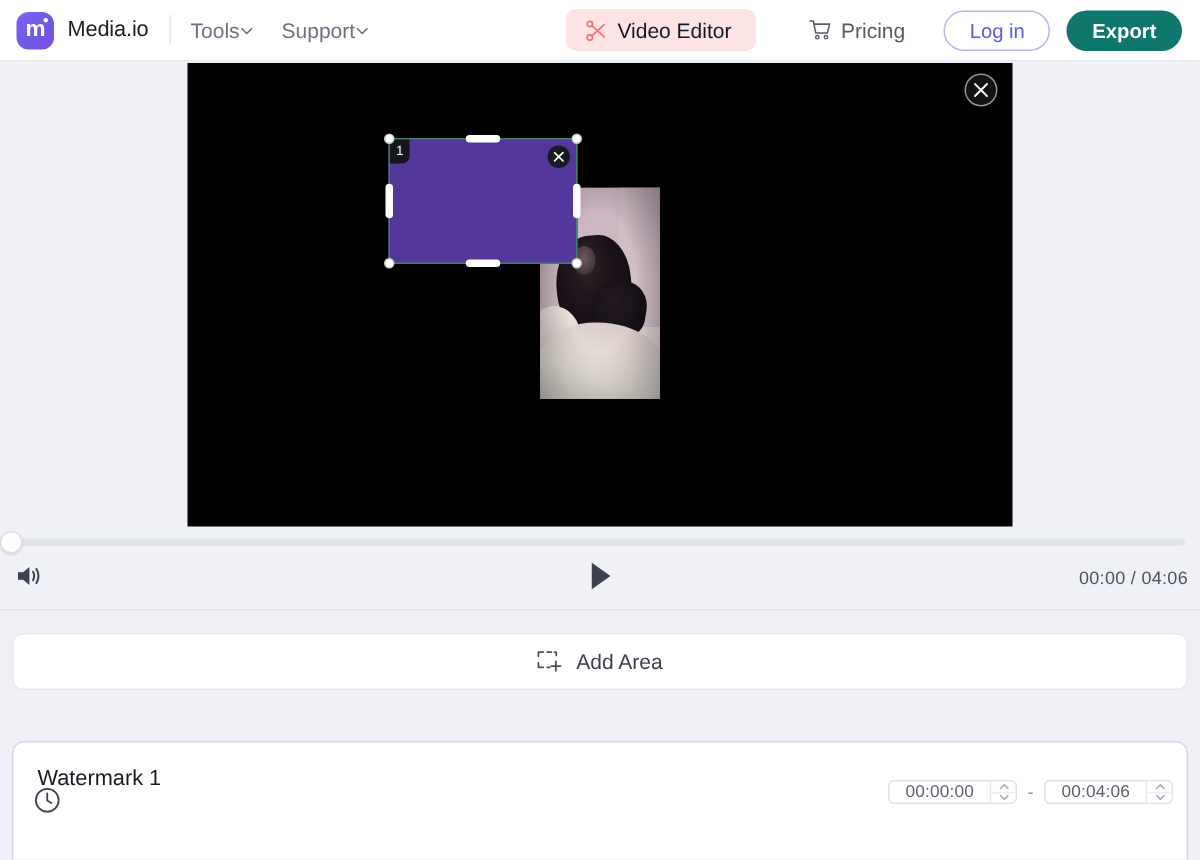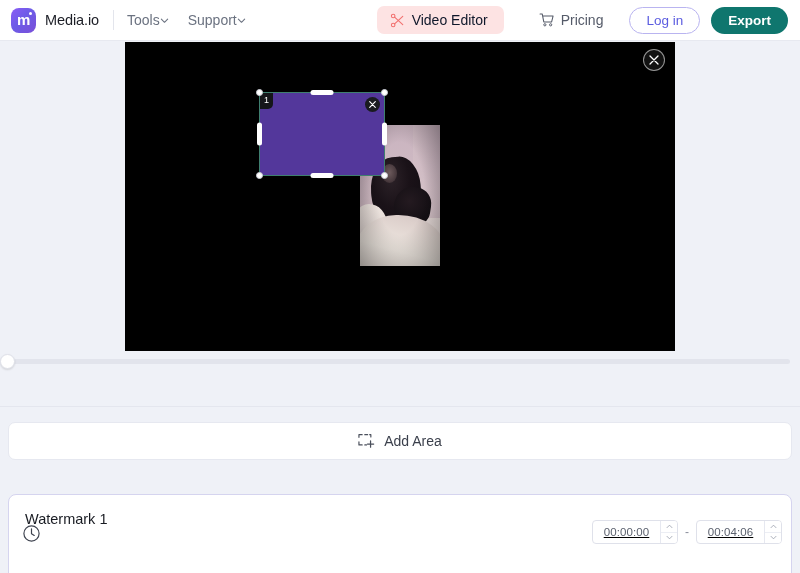--- a/index.html
+++ b/index.html
@@ -222,21 +222,21 @@
     font-size: 14.5px; color: #181b22;
   }
   .clock-icon { position: absolute; left: 22px; top: 524px; }
   .time-controls {
     position: absolute; right: 18px; top: 520px;
     display: flex; align-items: center; gap: 7px;
   }
   .time-field {
     display: flex; align-items: stretch;
     border: 1px solid #dfe1ea; border-radius: 4px; background: #fff;
-    height: 24px; overflow: hidden; text-decoration: underline;
+    height: 16px; overflow: hidden;
   }
   .time-input {
     border: none; outline: none; width: 67px; text-align: center;
     font-family: "Liberation Sans", sans-serif; font-size: 11.5px;
     color: #5b616e; background: transparent; letter-spacing: .1px;
   }
   .stepper {
     width: 17px; border-left: 1px solid #e6e8f0;
     display: flex; flex-direction: column;
   }
@@ -341,20 +341,37 @@
       </div>
 
     </div>
   </div>
 
   <div class="seek-row">
     <div class="seek-track"></div>
     <div class="seek-handle"></div>
   </div>
 
+  <div class="transport">
+    <div class="vol-btn">
+      <svg width="22" height="22" viewBox="0 0 22 22">
+        <path d="M3 8.5 H6.4 L10.6 5 V17 L6.4 13.5 H3 Z" fill="#3d4250"></path>
+        <path d="M13.0 8.2 Q14.6 11 13.0 13.8" fill="none" stroke="#3d4250" stroke-width="1.35" stroke-linecap="round"></path>
+        <path d="M15.3 6.3 Q18.0 11 15.3 15.7" fill="none" stroke="#3d4250" stroke-width="1.35" stroke-linecap="round"></path>
+      </svg>
+    </div>
+
+    <div class="play-btn">
+      <svg width="24" height="24" viewBox="0 0 24 24">
+        <path d="M6.5 3.2 L19 12 L6.5 20.8 Z" fill="#3d4250"></path>
+      </svg>
+    </div>
+
+    <div class="time-label">00:00 / 04:06</div>
+  </div>
 
   <div class="divider-line"></div>
 
   <div class="add-area">
     <svg width="17" height="17" viewBox="0 0 18 18">
       <path d="M1 4.6 V1.8 H4.4 M1 9.4 V12.6 H4.4" fill="none" stroke="#4a4f5b" stroke-width="1.25" stroke-linecap="round" stroke-linejoin="round"></path>
       <path d="M7.2 1.8 H10.2 M12.4 1.8 H13.6 V4.2" fill="none" stroke="#4a4f5b" stroke-width="1.25" stroke-linecap="round" stroke-linejoin="round"></path>
       <path d="M7.2 12.6 H9.0" fill="none" stroke="#4a4f5b" stroke-width="1.25" stroke-linecap="round"></path>
       <path d="M13.3 8.4 V15.0 M10.0 11.7 H16.6" fill="none" stroke="#4a4f5b" stroke-width="1.3" stroke-linecap="round"></path>
     </svg>

